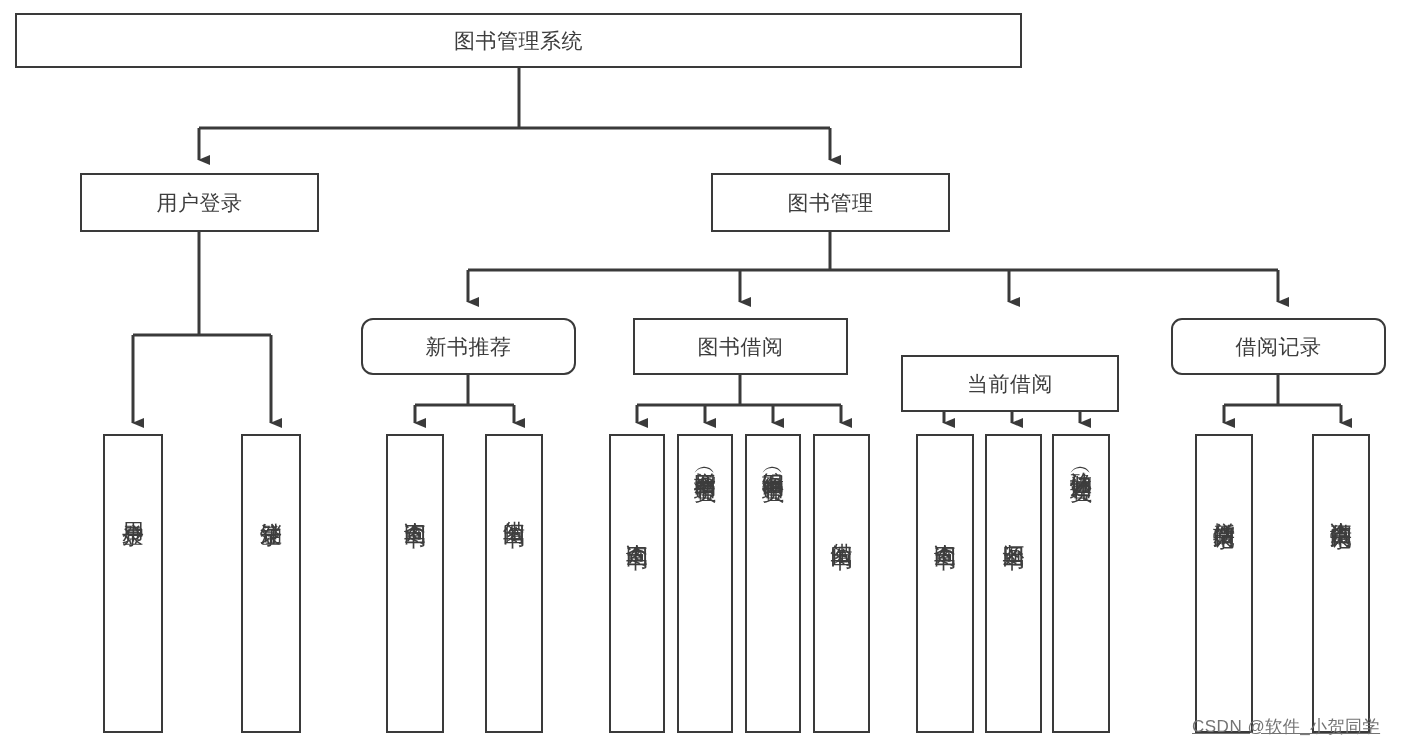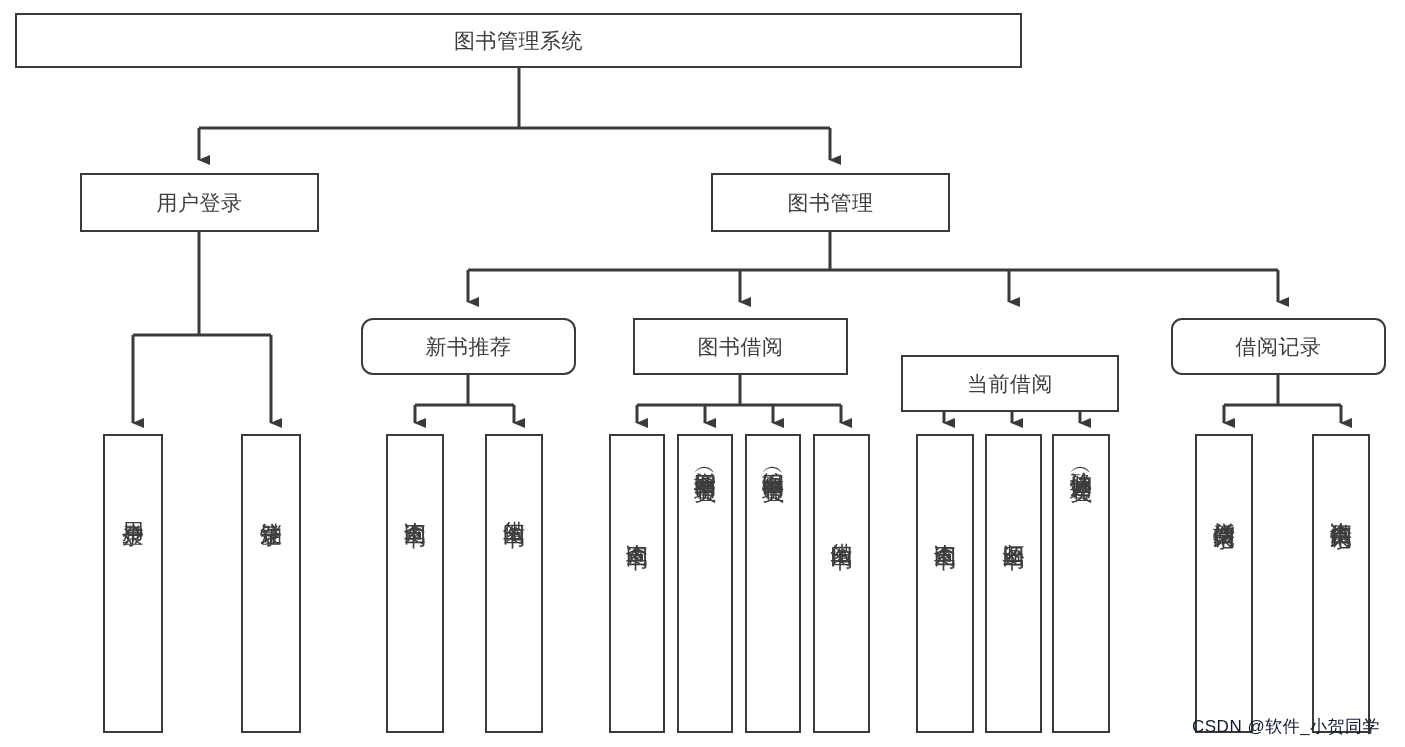--- a/index.html
+++ b/index.html
@@ -60,25 +60,26 @@
     margin-top: 60px;
   }
   .node.v.mid2 .label {
     margin-top: 82px;
   }
   .node.v.tall .label {
     margin-top: 10px;
   }
   .watermark {
     position: absolute;
-    color: #0f172a;
+    color: #737373;
     font-size: 17px;
     letter-spacing: 0.5px;
     white-space: nowrap;
     pointer-events: none;
+    text-decoration: underline;
   }
 </style>
 </head>
 <body>
 
 <div id="canvas">
 
   <svg class="edges" viewBox="0 0 1405 747" xmlns="http://www.w3.org/2000/svg">
     <defs>
       <marker id="arw" markerWidth="10" markerHeight="12" refX="5" refY="11" orient="auto" markerUnits="userSpaceOnUse">

